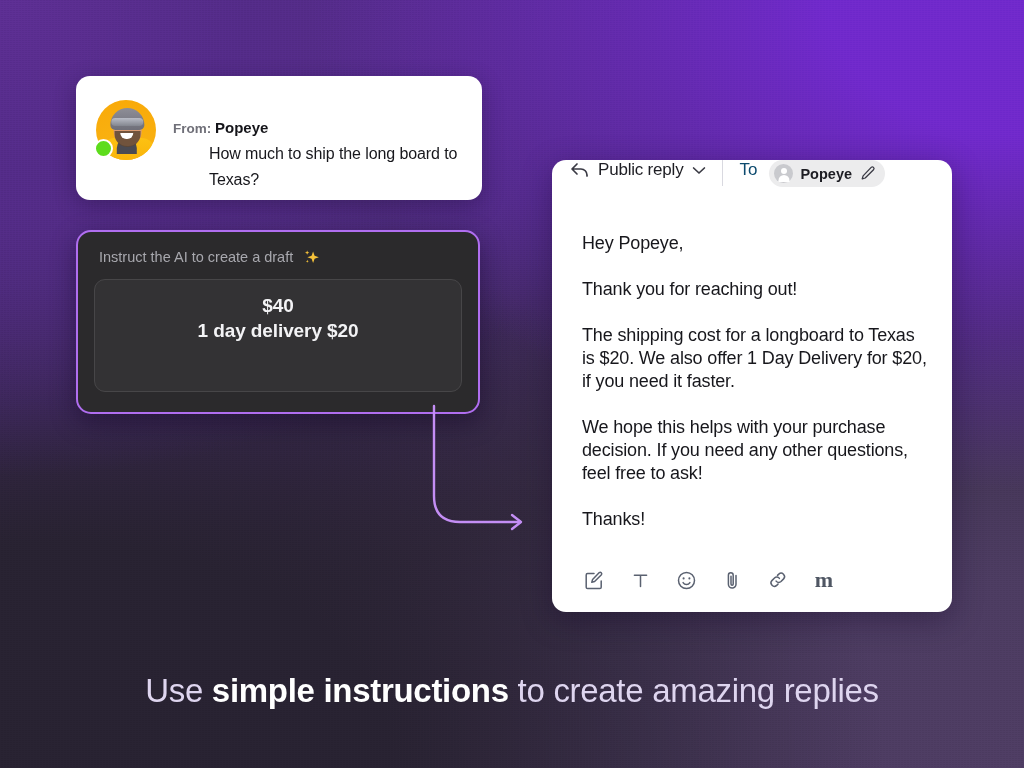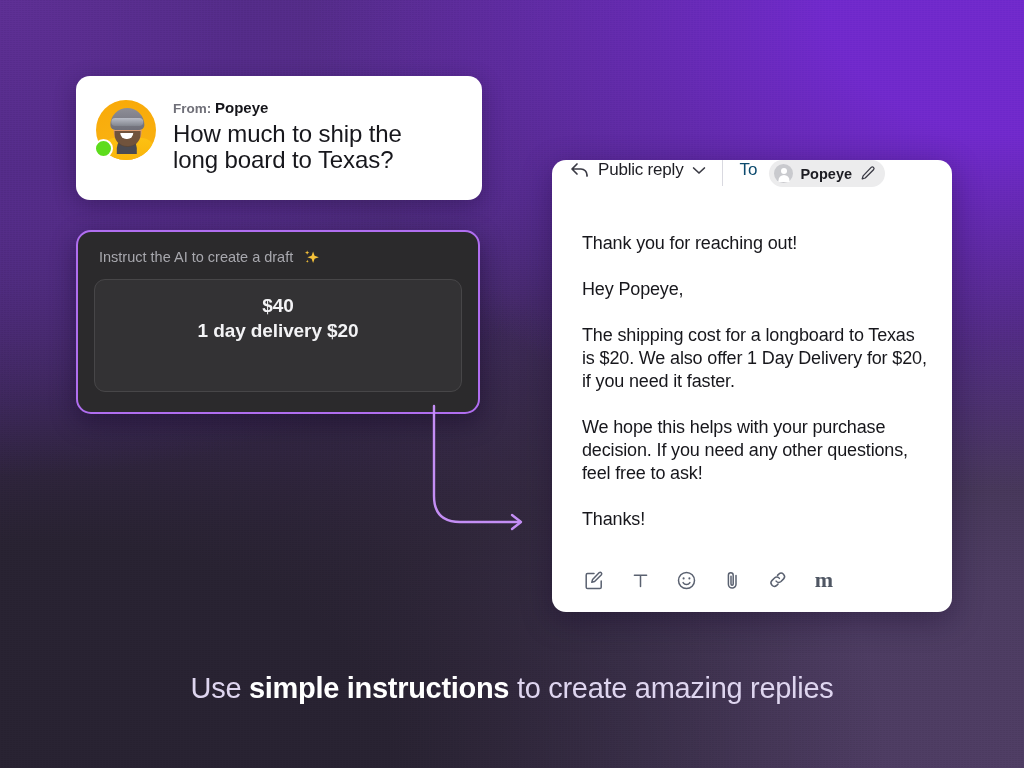--- a/index.html
+++ b/index.html
@@ -73,25 +73,26 @@
   }
   .av-collar {
     position:absolute; left:50%; bottom:6px; transform:translateX(-46%);
     width:20px; height:16px; border-radius:10px 10px 0 0; background:#4a4a52;
   }
   .status-dot {
     position:absolute; left:-2px; bottom:2px; width:19px; height:19px;
     border-radius:50%; background:#5ddc1c; border:2.5px solid #fff;
   }
   .msg-text { margin-left:17px; padding-top:1px; }
-  .from-line { font-size:13.5px; color:#6f6f78; font-weight:600; margin-bottom:5px; }
+  .from-line { font-size:13.5px; color:#6f6f78; font-weight:600; margin-bottom:5px;margin-top:20px; }
   .from-line .who { color:#15151a; font-weight:700; font-size:15px; }
   .msg-body {
-    font-size:24px; line-height:26px; color:#17171c; letter-spacing:-.1px;
+    font-size:16px; line-height:26px; color:#17171c; letter-spacing:-.1px;
     max-width:272px;
+    margin-left:36px;
   }
 
   
   .ai-panel {
     position:absolute; left:76px; top:230px; width:404px; height:184px;
     background:#2b2a2c; border:2px solid #b06ef0; border-radius:15px;
     box-shadow:0 8px 26px rgba(15,4,32,.42);
     padding:15px 16px 16px 16px;
     text-align:center;
   }
@@ -156,21 +157,21 @@
   }
   .tb-icon {
     width:24px; height:24px; display:flex; align-items:center; justify-content:center;
     color:#5a6170;
   }
   .tb-m { font-size:22px; font-weight:700; color:#4f5663; line-height:1; font-family:"Liberation Serif", serif; }
 
   
   .caption {
     position:absolute; left:0; right:0; top:672px; text-align:center;
-    font-size:29px; color:#ded5ef; letter-spacing:-.3px;
+    font-size:33px; color:#ded5ef; letter-spacing:-.3px;
   }
   .caption b { color:#ffffff; font-weight:700; }
 </style>
 </head>
 <body>
 
 <div id="stage">
 
   <div class="bg-base"></div>
   <div class="bg-noise"></div>
@@ -234,22 +235,22 @@
       <div class="chip">
         <span class="chip-av"></span>
         <span class="chip-name">Popeye</span>
         <svg width="17" height="17" viewBox="0 0 17 17">
           <path d="M12.2 2.4 a1.6 1.6 0 0 1 2.3 2.3 L6.2 13 L3.2 13.9 L4.1 10.9 Z" fill="none" stroke="#3a3a44" stroke-width="1.3" stroke-linejoin="round"></path>
         </svg>
       </div>
     </div>
 
     <div class="reply-body">
+      <p>Hey Popeye,</p>
       <p>Thank you for reaching out!</p>
-      <p>Hey Popeye,</p>
       <p>The shipping cost for a longboard to Texas is $20. We also offer 1 Day Delivery for $20, if you need it faster.</p>
       <p>We hope this helps with your purchase decision. If you need any other questions, feel free to ask!</p>
       <p>Thanks!</p>
     </div>
 
     <div class="reply-toolbar">
       <span class="tb-icon">
         <svg width="21" height="21" viewBox="0 0 21 21">
           <path d="M17.2 11 v6.2 a1.4 1.4 0 0 1-1.4 1.4 H3.6 a1.4 1.4 0 0 1-1.4-1.4 V5 a1.4 1.4 0 0 1 1.4-1.4 H10" fill="none" stroke="currentColor" stroke-width="1.5" stroke-linecap="round"></path>
           <path d="M15.3 2.6 a1.5 1.5 0 0 1 2.1 2.1 L10.6 11.5 L7.8 12.3 L8.6 9.5 Z" fill="none" stroke="currentColor" stroke-width="1.5" stroke-linejoin="round"></path>

